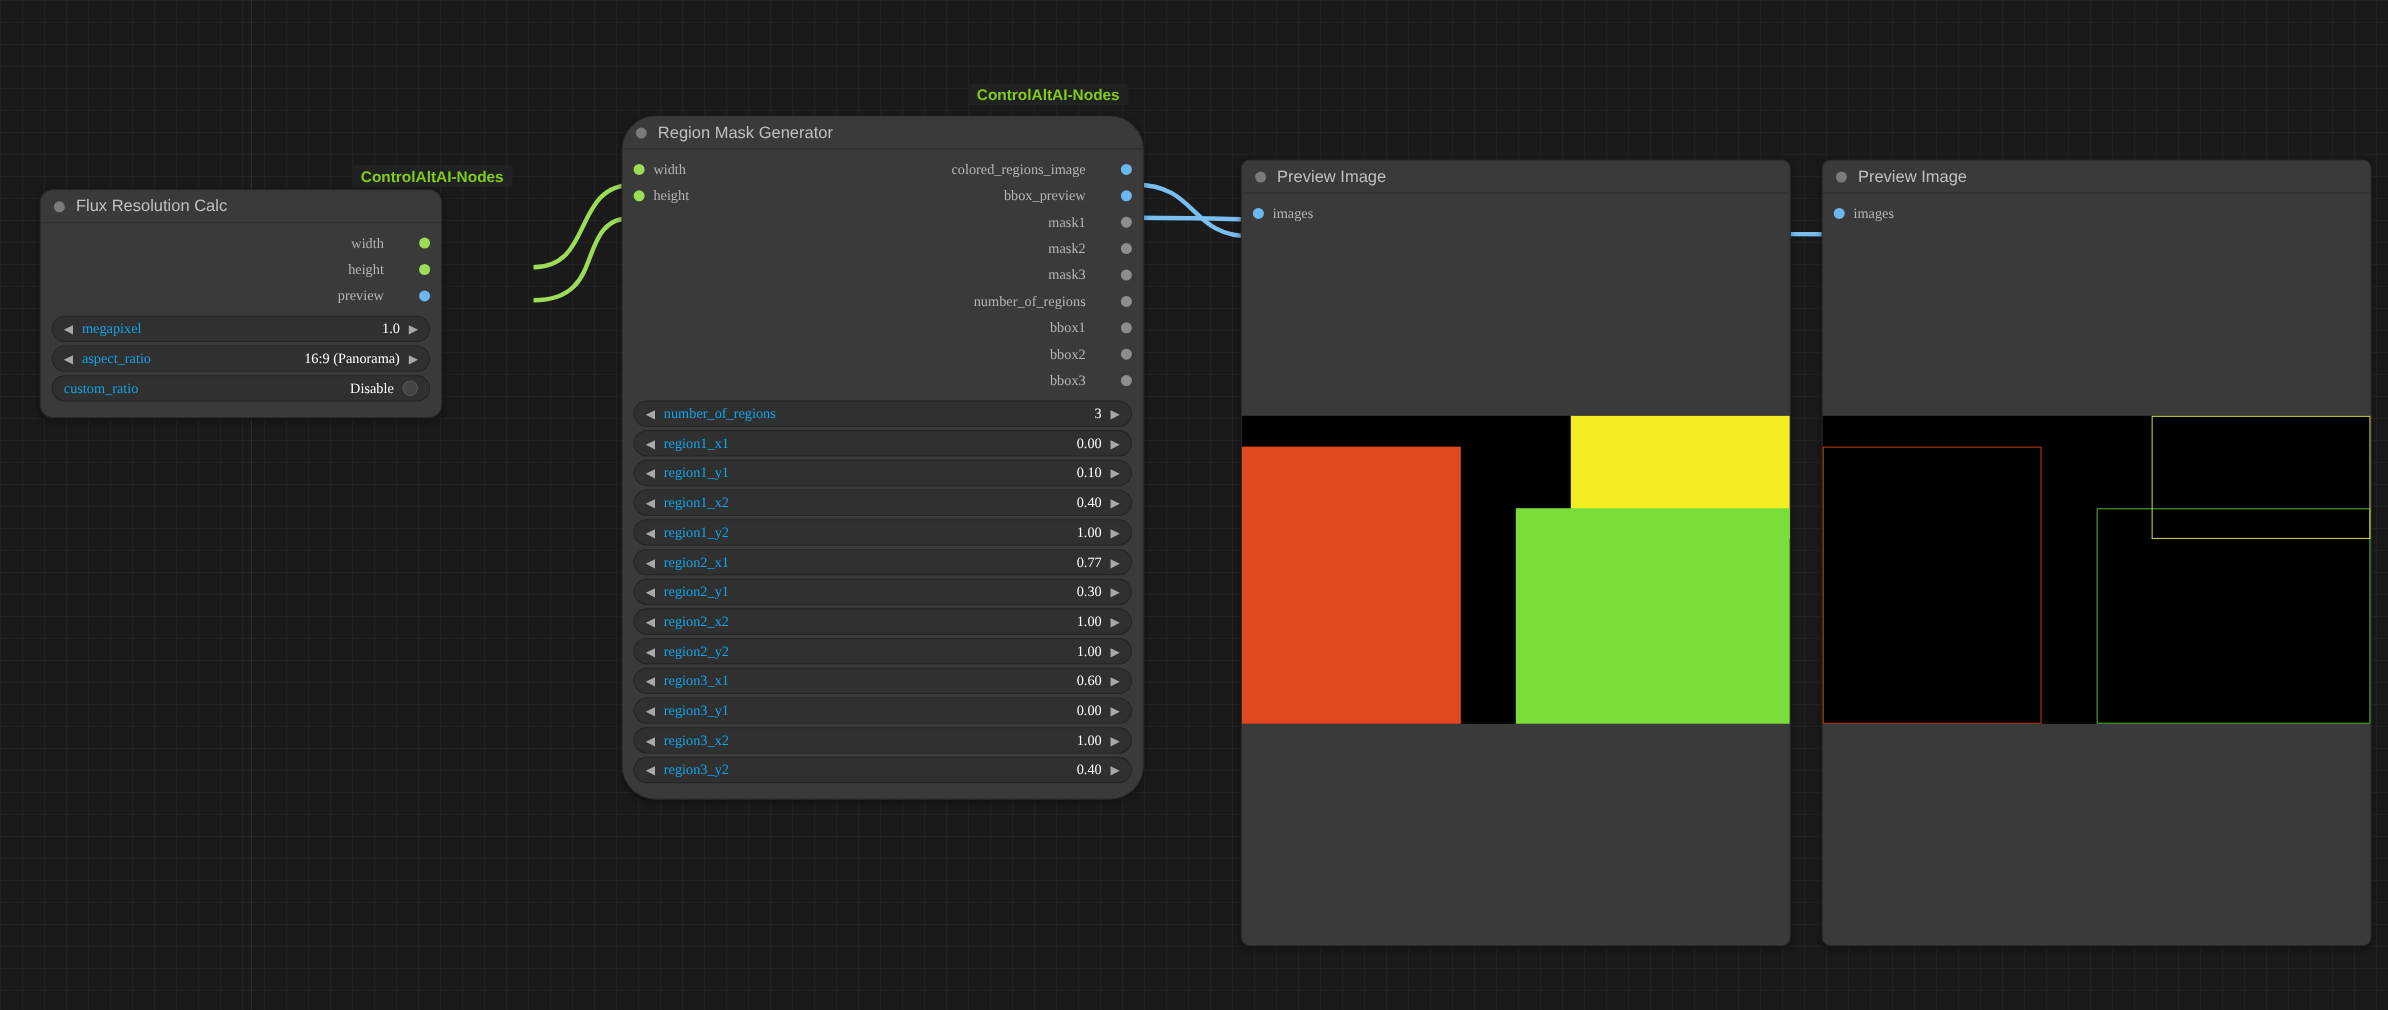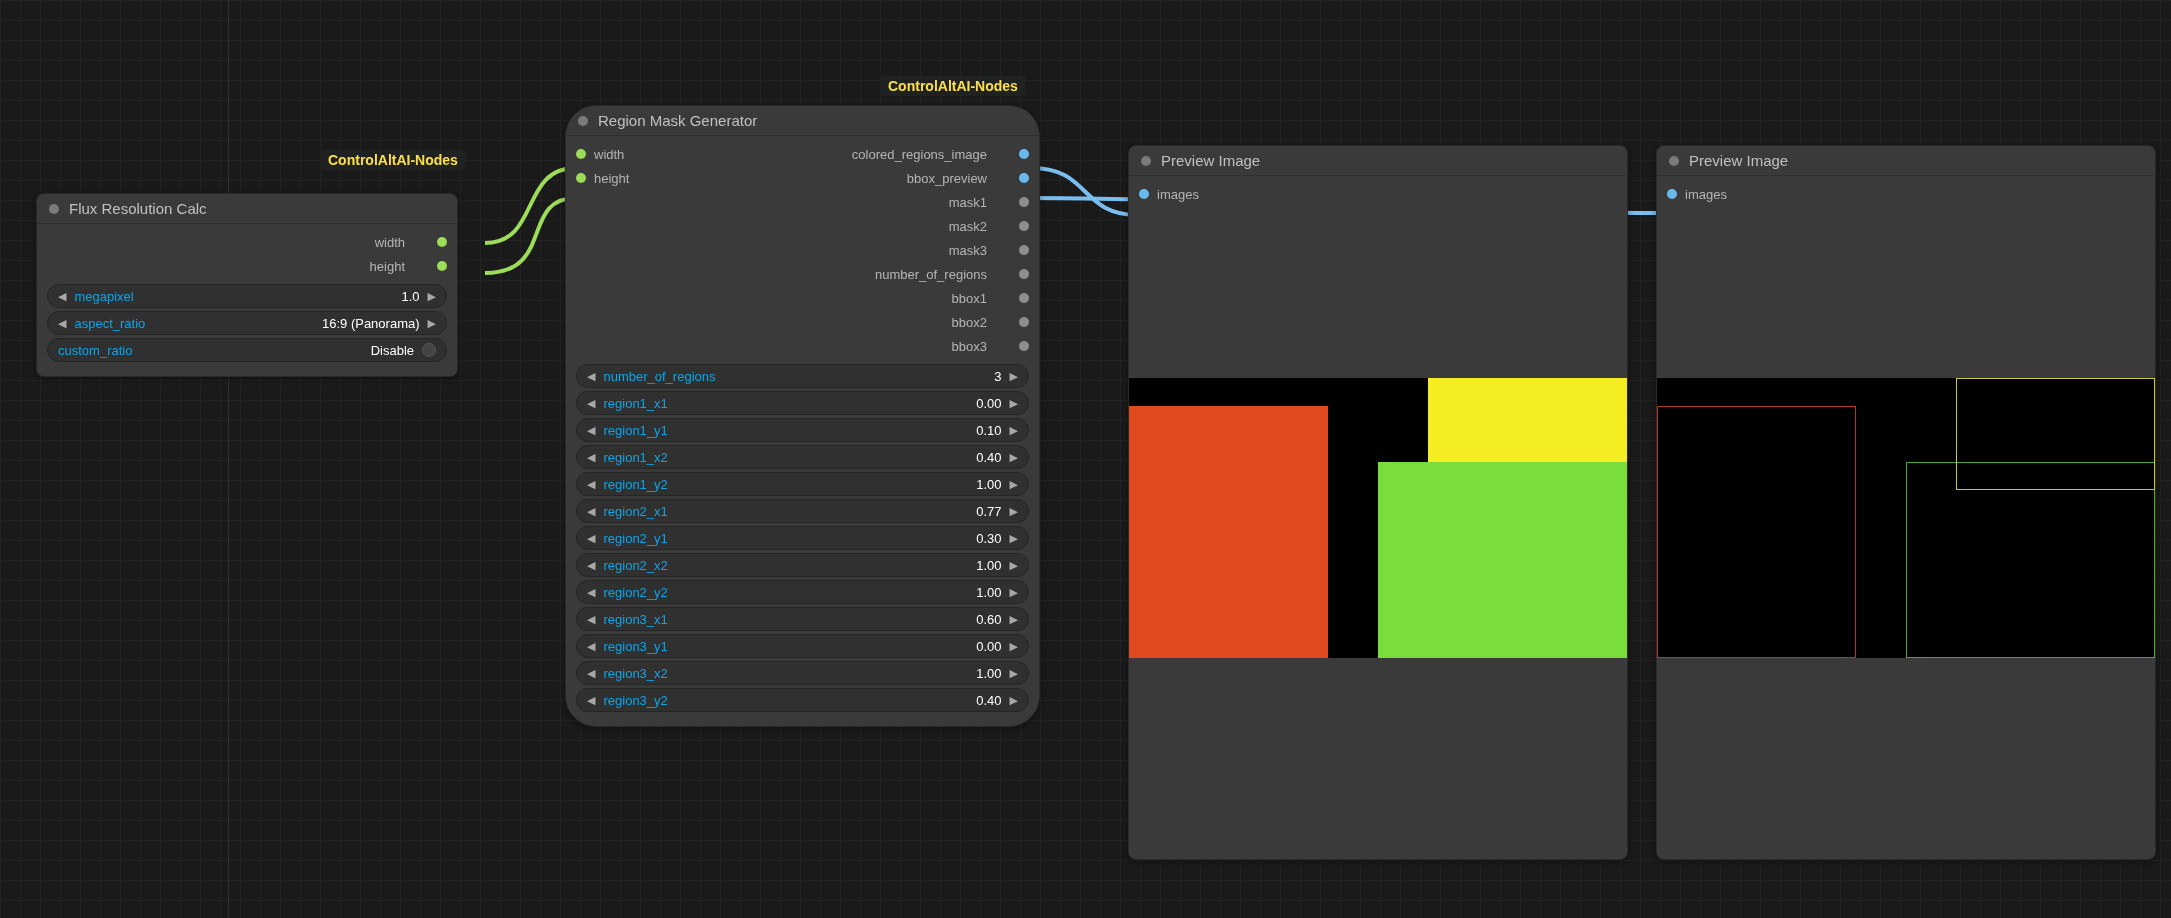--- a/index.html
+++ b/index.html
@@ -36,21 +36,21 @@
     fill: none;
     stroke: #7abef0;
     stroke-width: 4;
   }
   svg.edges path.lime { stroke: #9cdc58; }
 
   
   .nodetag {
     position: absolute;
     background: #1f2220;
-    color: #fde047;
+    color: #84cc16;
     font-size: 14px;
     font-weight: 600;
     padding: 2px 8px;
     border-radius: 4px;
   }
 
   
   .node {
     position: absolute;
     background: #3a3a3a;
@@ -65,21 +65,21 @@
     gap: 10px;
     padding: 6px 12px;
     color: #c0c0c0;
     font-size: 15px;
     border-bottom: 1px solid #2e2e2e;
   }
   .node-title .dot-gray {
     width: 10px; height: 10px; border-radius: 50%;
     background: #7a7a7a;
   }
-  .node-body { position: relative; padding: 4px 0 8px 0; }
+  .node-body { position: relative; padding: 4px 0 8px 0; font-family: Liberation Serif, serif; }
 
   
   .ports-left, .ports-right {
     display: flex; flex-direction: column;
     gap: 4px;
     padding: 4px 0;
   }
   .port {
     display: flex; align-items: center; gap: 8px;
     font-size: 13px;
@@ -155,34 +155,38 @@
   <path class="lime" d="M 485 273 C 555 273, 520 198, 576 198"></path>
 
   <path d="M 1032 168 C 1090 168, 1080 215, 1138 215"></path>
 
   <path d="M 1032 198 C 1200 198, 1470 213, 1666 213"></path>
 </svg>
 
 <div class="nodetag" style="left:320px; top:150px;">ControlAltAI-Nodes</div>
 <div class="nodetag" style="left:880px; top:76px;">ControlAltAI-Nodes</div>
 
-<div class="node" style="left:36px; top:193px; width:422px;">
+<div class="node" style="left:36px; top:172px; width:366px;border-radius:12px;">
   <div class="node-title">
     <span class="dot-gray"></span>
     <span>Flux Resolution Calc</span>
   </div>
   <div class="node-body">
     <div class="ports-right">
       <div class="port right">
         <span>width</span>
         <span class="pdot lime"></span>
       </div>
       <div class="port right">
         <span>height</span>
         <span class="pdot lime"></span>
+      </div>
+      <div class="port right">
+        <span>preview</span>
+        <span class="pdot blue"></span>
       </div>
     </div>
 
     <div class="node-widgets">
       <div class="pill">
         <span class="arrow">◀</span>
         <span class="wlabel">megapixel</span>
         <span class="spacer"></span>
         <span class="wvalue">1.0</span>
         <span class="arrow">▶</span>

